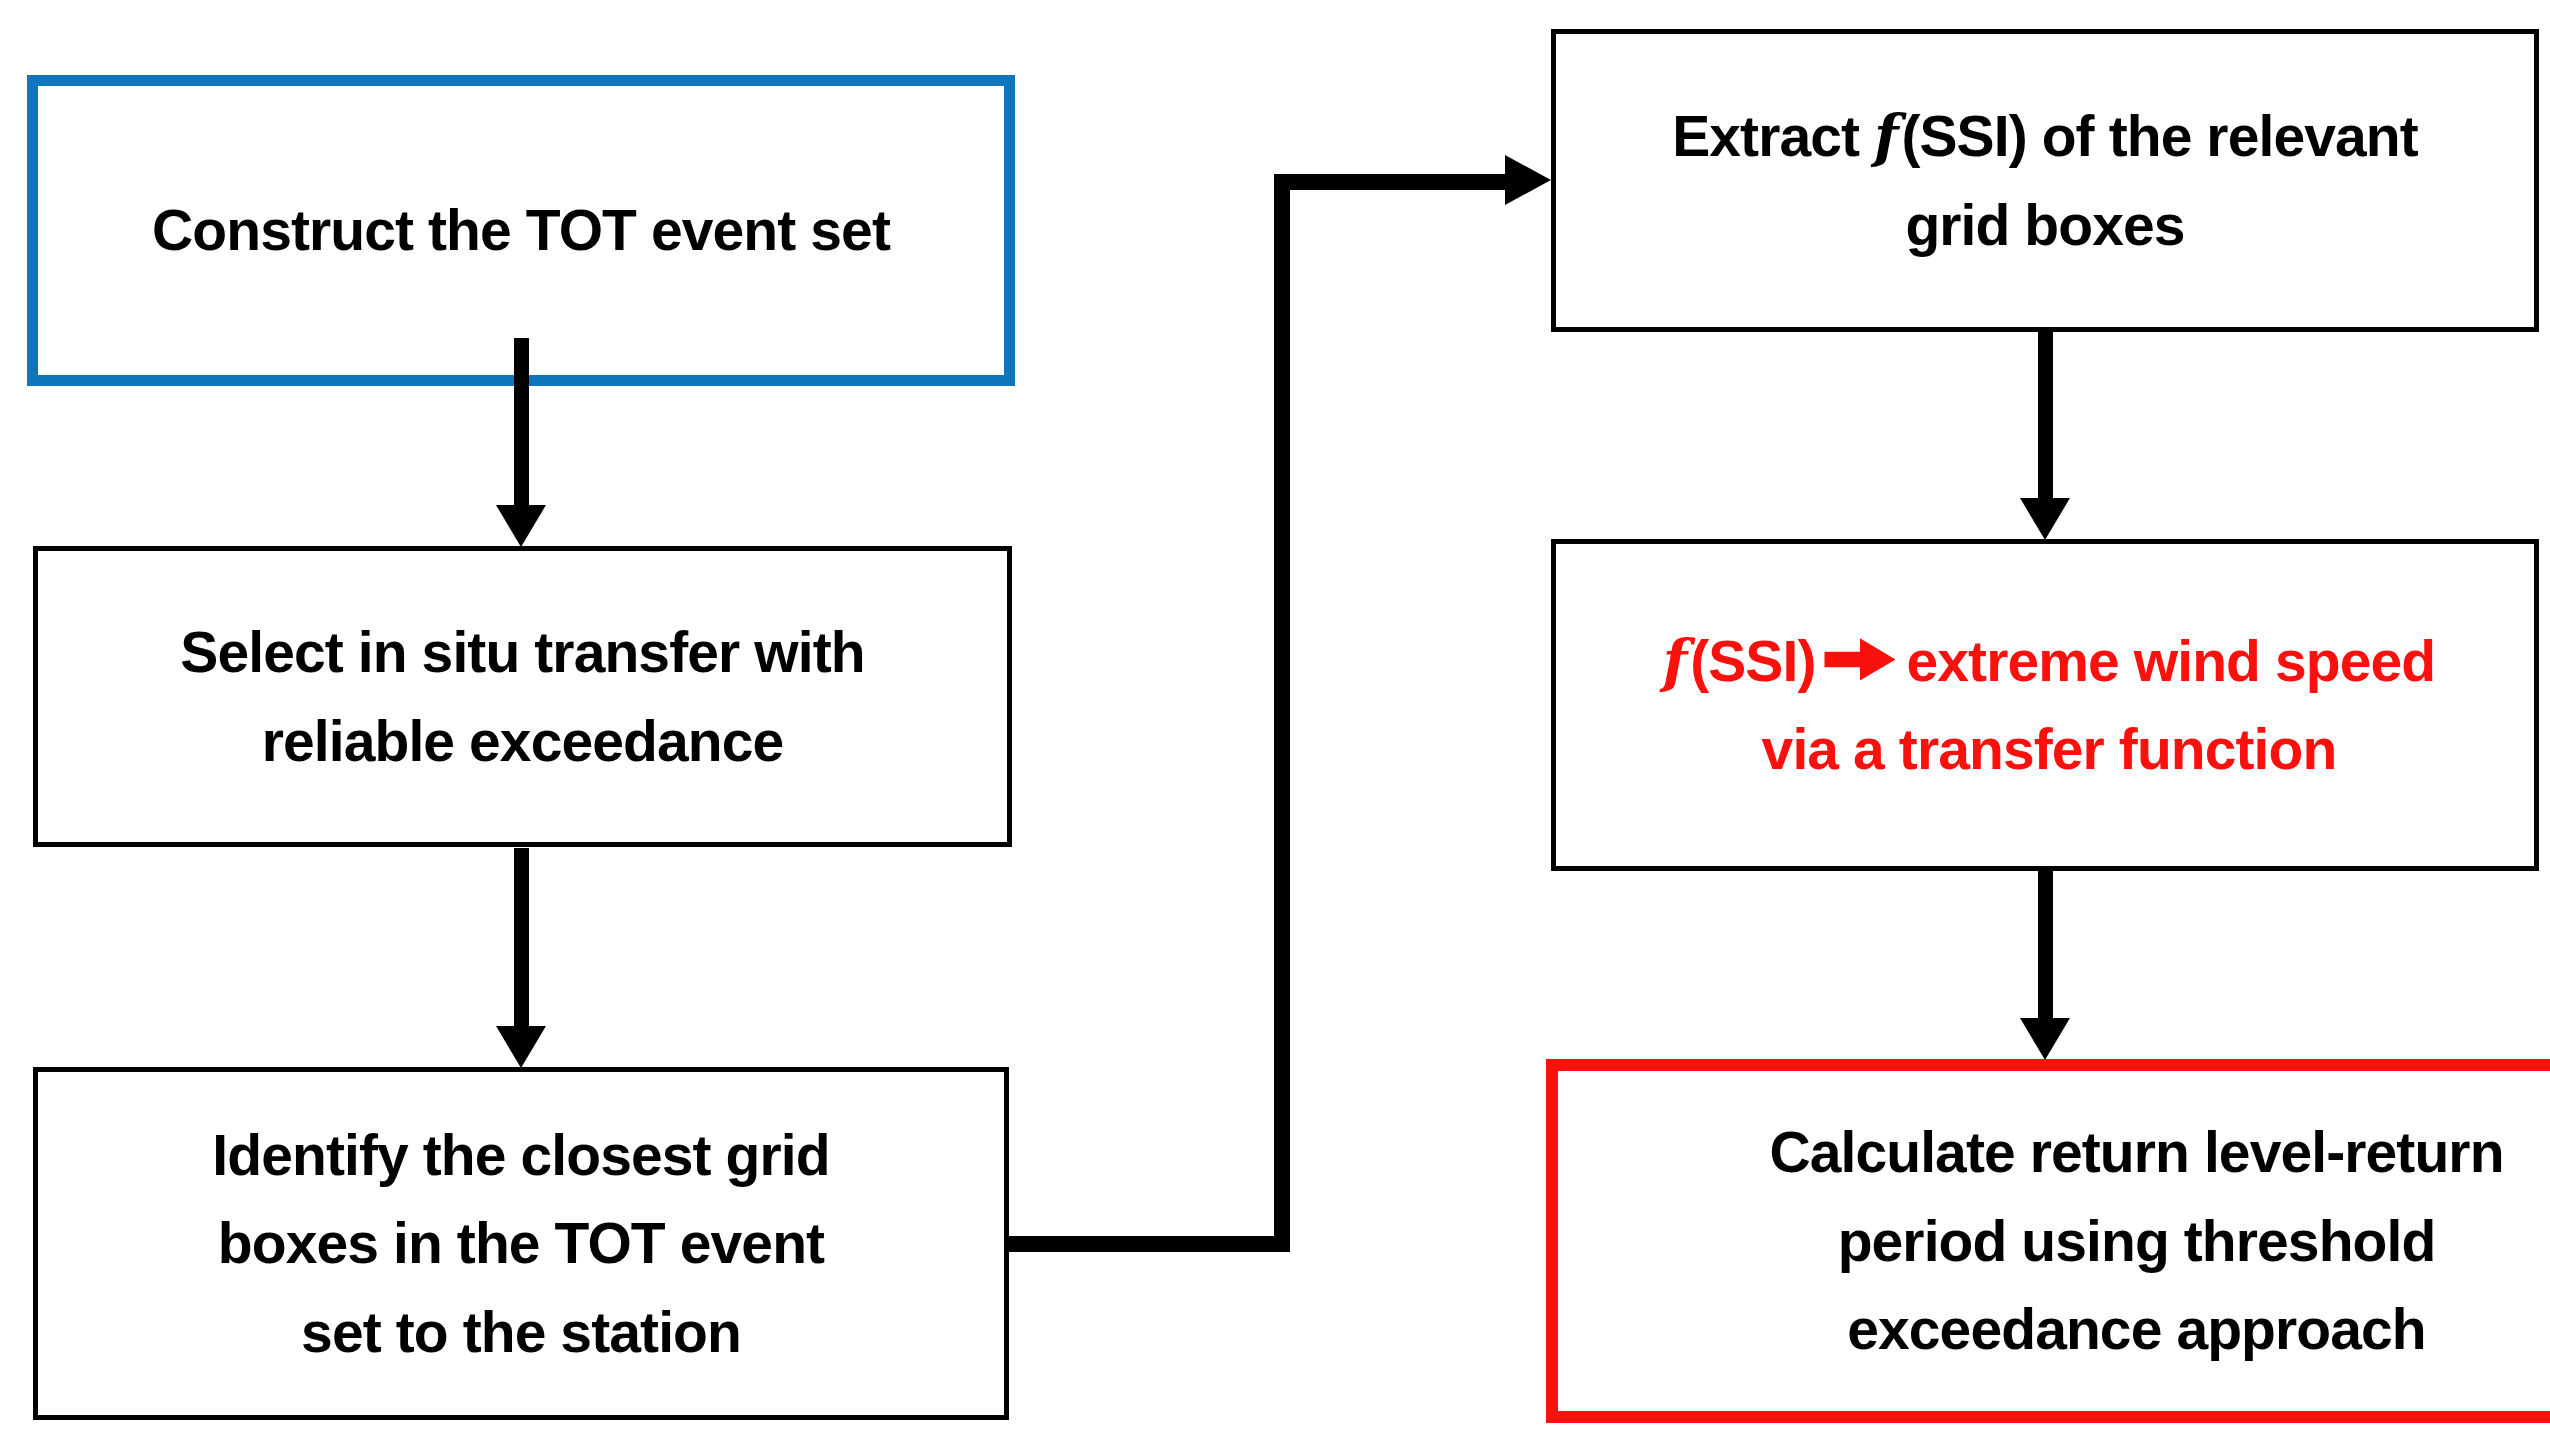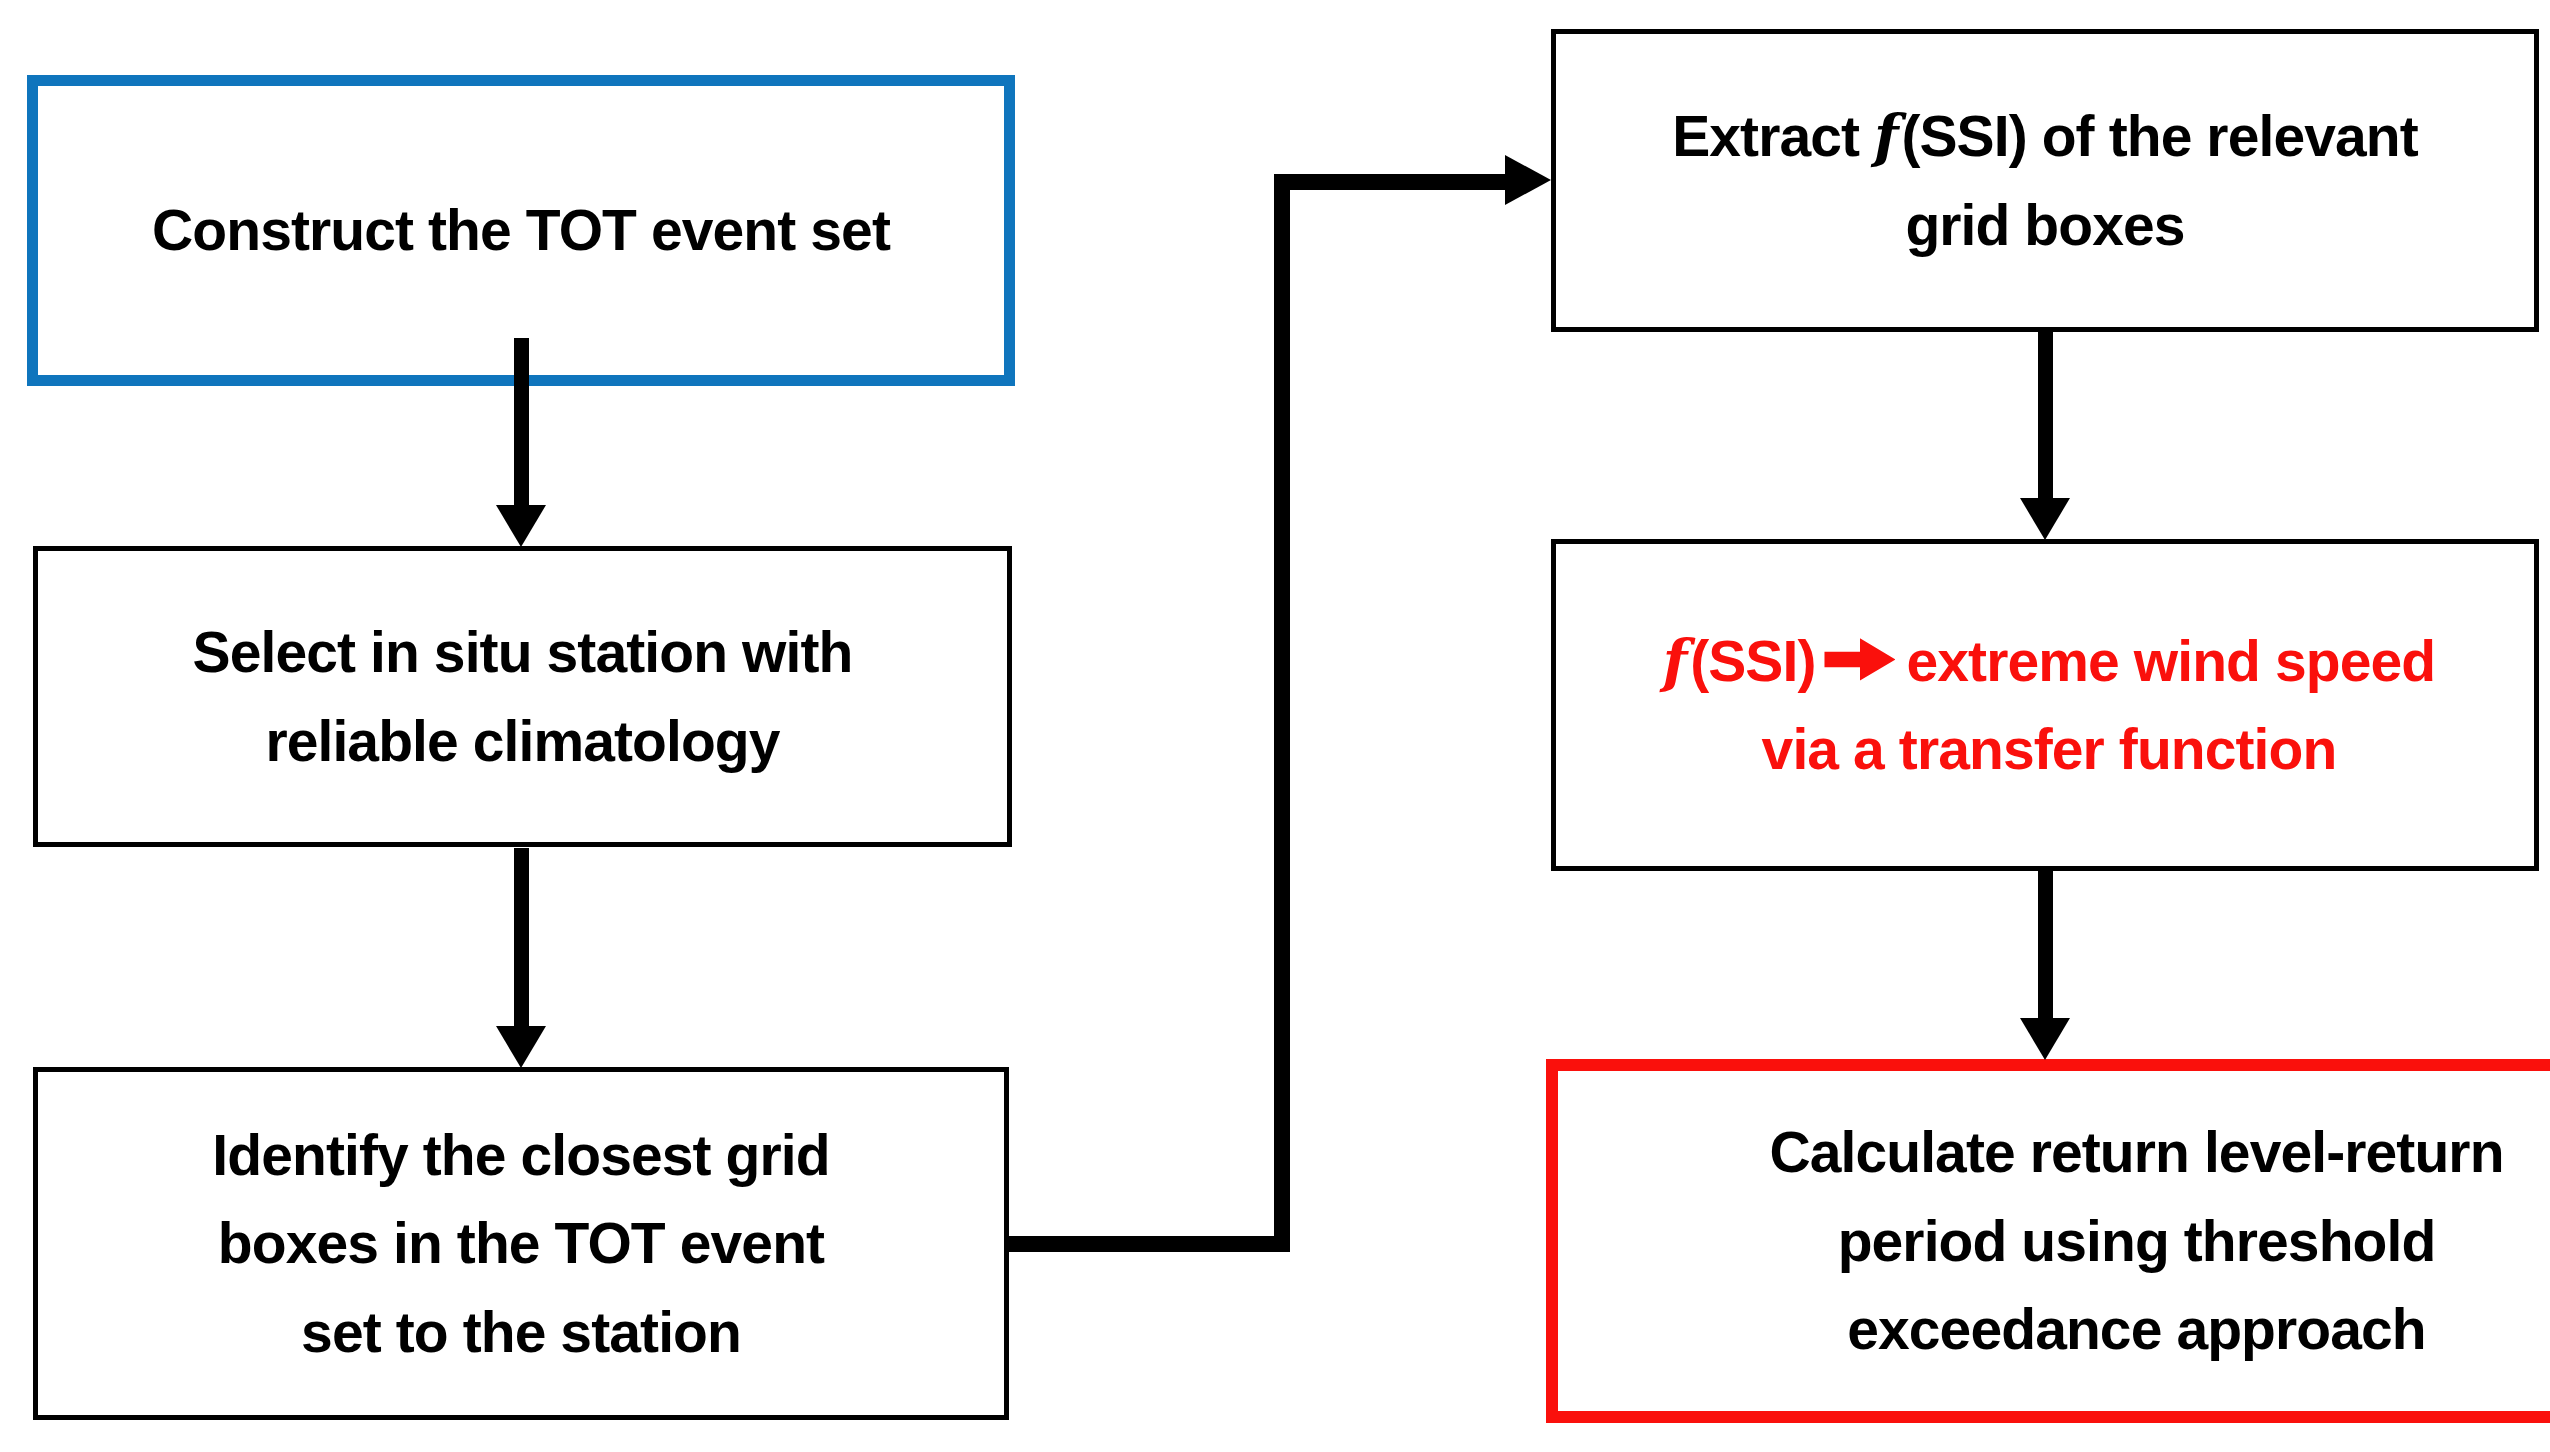--- a/index.html
+++ b/index.html
@@ -65,22 +65,22 @@
 </head>
 <body>
 
 <div id="canvas">
 
   <div id="box-1" class="box b-blue">
       <div class="line"><span>Construct the TOT event set</span></div>
     </div>
 
   <div id="box-2" class="box b-black">
-      <div class="line"><span>Select in situ station with</span></div>
-      <div class="line"><span>reliable climatology</span></div>
+      <div class="line"><span>Select in situ transfer with</span></div>
+      <div class="line"><span>reliable exceedance</span></div>
     </div>
 
   <div id="box-3" class="box b-black">
       <div class="line"><span>Identify the closest grid</span></div>
       <div class="line"><span>boxes in the TOT event</span></div>
       <div class="line"><span>set to the station</span></div>
     </div>
 
   <div id="box-4" class="box b-black">
       <div class="line"><span>Extract </span><span class="italic">f</span><span>(SSI) of the relevant</span></div>

